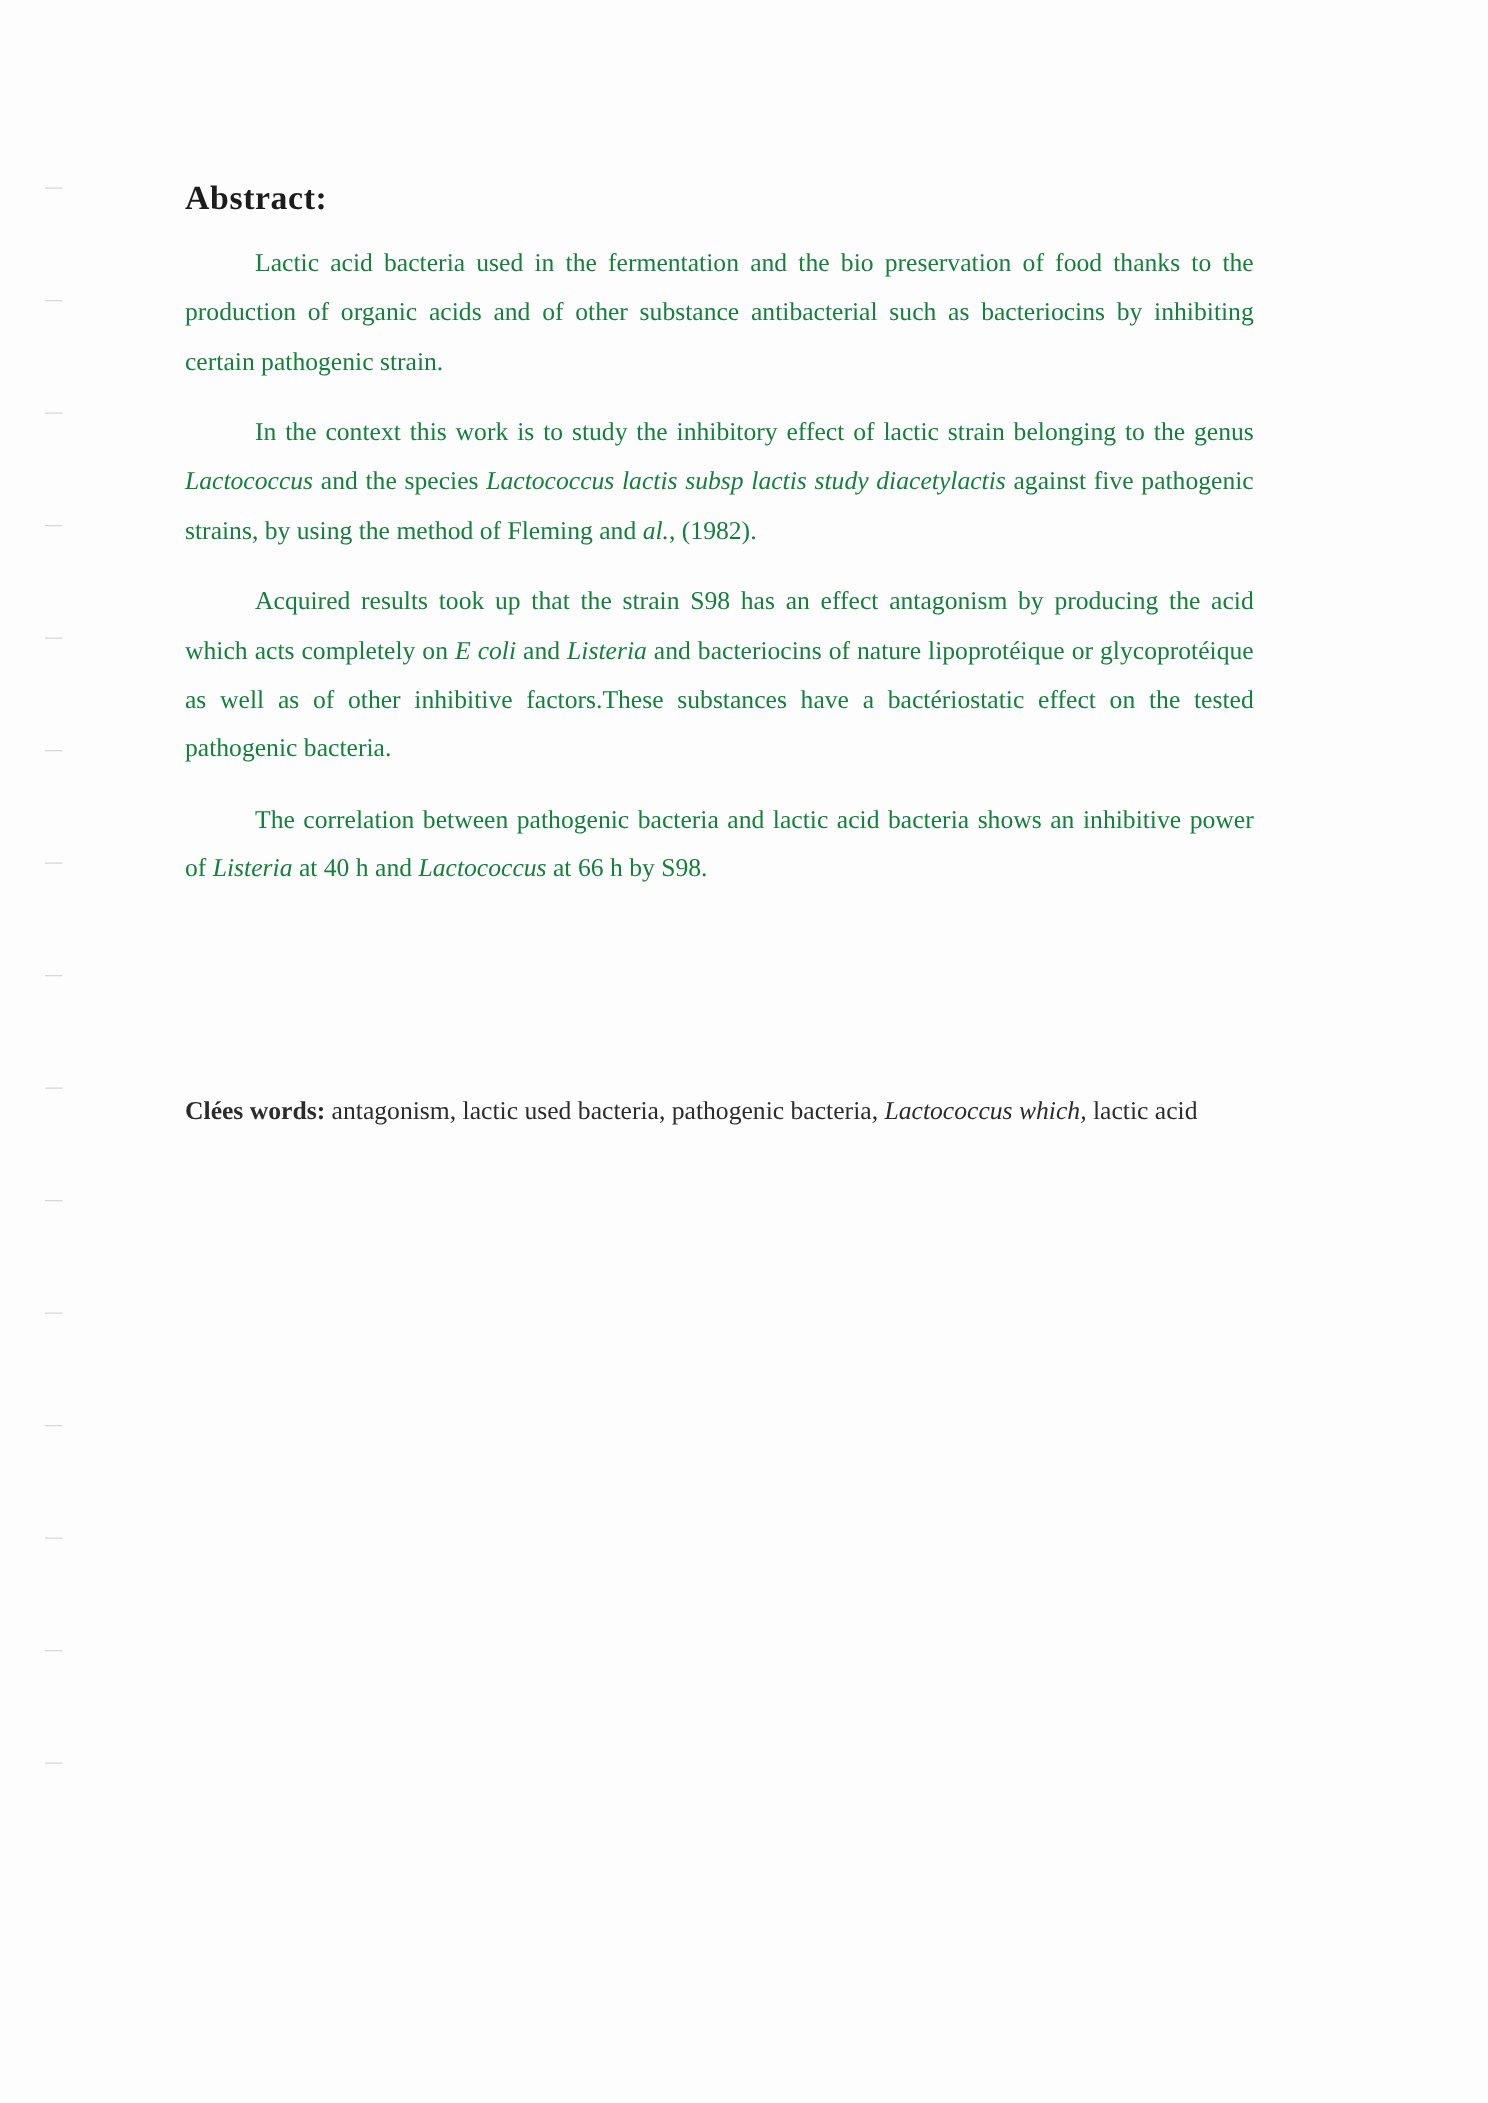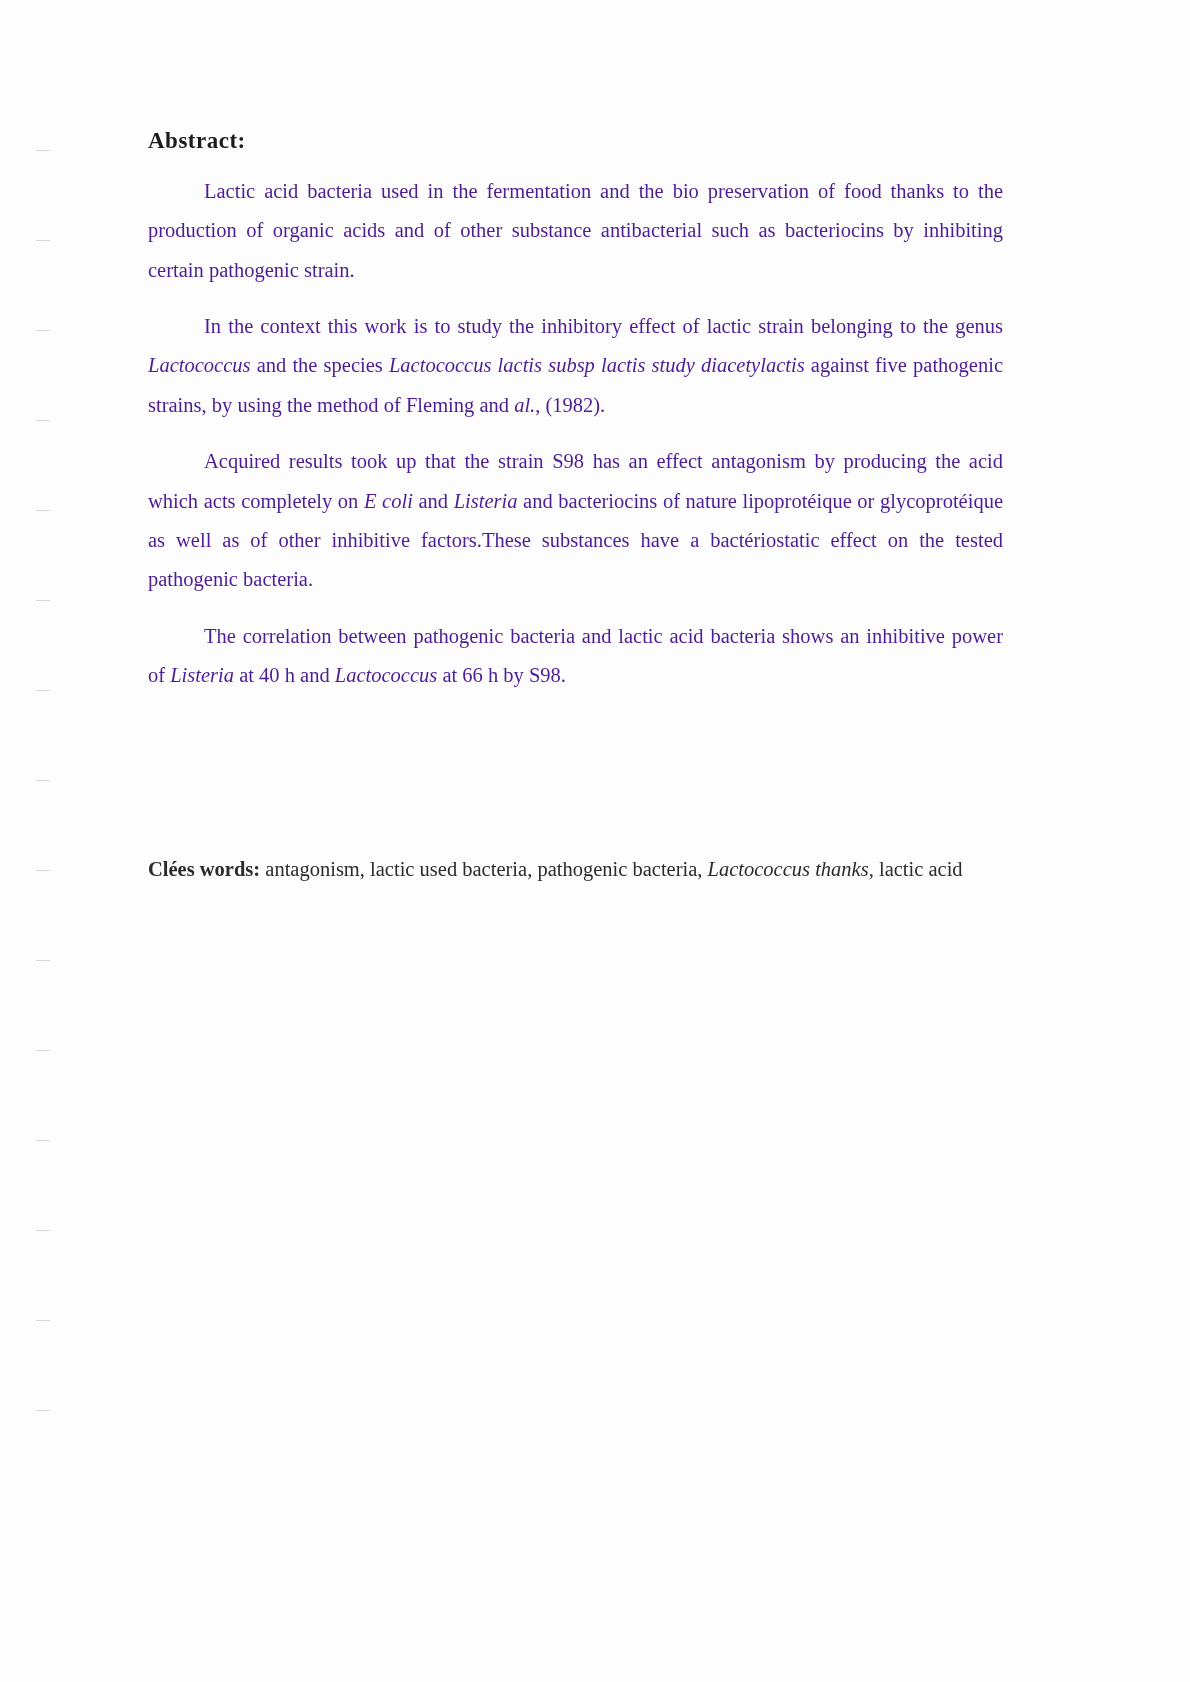--- a/index.html
+++ b/index.html
@@ -35,33 +35,33 @@
     background: #d8d8d8;
     margin-bottom: 89px;
   }
   .content {
     position: absolute;
     left: 148px;
     top: 128px;
     width: 860px;
   }
   .doc-title {
-    font-size: 23px;
+    font-size: 27px;
     font-weight: bold;
     letter-spacing: 0.5px;
-    margin: 0 0 18px 0;
+    margin: 15px 0 18px 0;
     color: #1c1c1c;
   }
   p.para {
     font-size: 20.5px;
     line-height: 1.92;
     text-align: justify;
     margin: 0 5px 17px 0;
     text-indent: 56px;
-    color: #4c1d95;
+    color: #15803d;
   }
   .keywords {
     font-size: 20.5px;
     line-height: 1.92;
     text-align: justify;
     margin: 0;
     text-indent: 0;
     color: #2b2b2b;
   }
   .keywords b {
@@ -101,16 +101,16 @@
 
     <h1 class="doc-title">Abstract:</h1>
 
     <p class="para"><span>Lactic acid bacteria used in the fermentation and the bio preservation of food thanks to the production of organic acids and of other substance antibacterial such as bacteriocins by inhibiting certain pathogenic strain.</span></p>
     <p class="para"><span>In the context this work is to study the inhibitory effect of lactic strain belonging to the genus </span><i>Lactococcus</i><span> and the species </span><i>Lactococcus lactis subsp lactis study diacetylactis</i><span> against five pathogenic strains, by using the method of Fleming and </span><i>al.</i><span>, (1982).</span></p>
     <p class="para"><span>Acquired results took up that the strain S98 has an effect antagonism by producing the acid which acts completely on </span><i>E coli</i><span> and </span><i>Listeria</i><span> and bacteriocins of nature lipoprotéique or glycoprotéique as well as of other inhibitive factors.These substances have a bactériostatic effect on the tested pathogenic bacteria.</span></p>
     <p class="para"><span>The correlation between pathogenic bacteria and lactic acid bacteria shows an inhibitive power of </span><i>Listeria</i><span> at 40 h and </span><i>Lactococcus</i><span> at 66 h by S98.</span></p>
 
     <div class="spacer"></div>
 
-    <p class="keywords"><b>Clées words:</b><span><span> antagonism, lactic used bacteria, pathogenic bacteria, </span><i>Lactococcus thanks,</i><span> lactic acid</span></span></p>
+    <p class="keywords"><b>Clées words:</b><span><span> antagonism, lactic used bacteria, pathogenic bacteria, </span><i>Lactococcus which,</i><span> lactic acid</span></span></p>
 
   </div>
 </div>
 
 </body></html>

